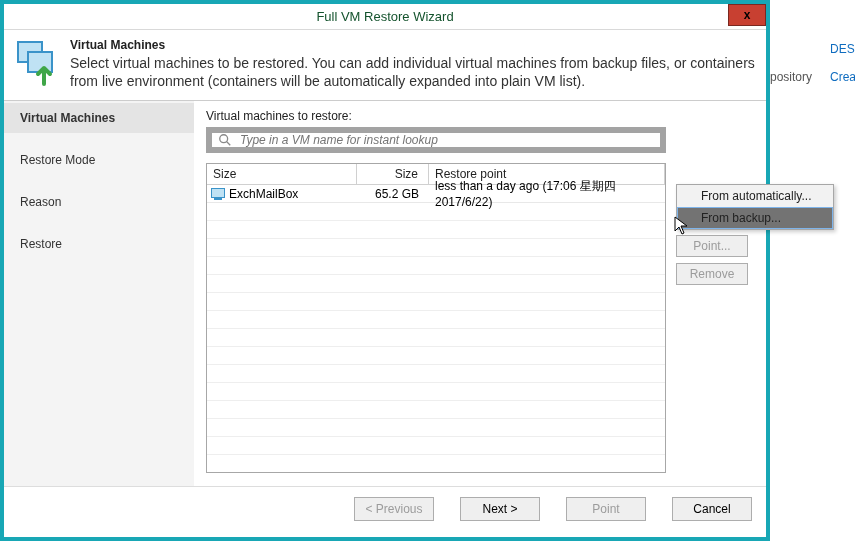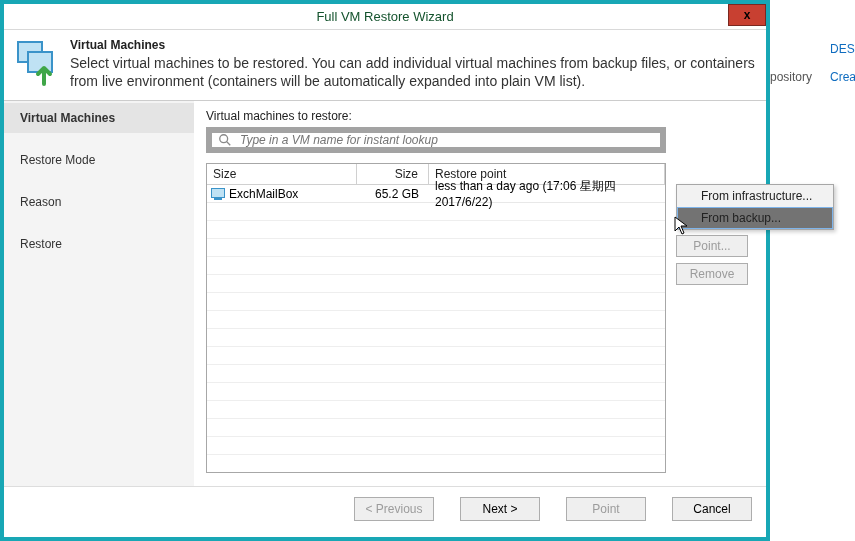--- a/index.html
+++ b/index.html
@@ -152,19 +152,19 @@
 
   <div class="footer">
     <div class="fbtn disabled">&lt; Previous</div>
     <div class="fbtn">Next &gt;</div>
     <div class="fbtn disabled">Point</div>
     <div class="fbtn">Cancel</div>
   </div>
 </div>
 
 <div class="ctx-menu">
-  <div class="ctx-item">From infrastructure...</div>
+  <div class="ctx-item">From automatically...</div>
   <div class="ctx-item hover">From backup...</div>
 </div>
 
 <svg class="cursor" viewBox="0 0 16 20">
   <path d="M1 1 L1 15 L5 11 L8 18 L10 17 L7 10 L13 10 Z" fill="#fff" stroke="#000" stroke-width="1"></path>
 </svg>
 
 </body></html>

